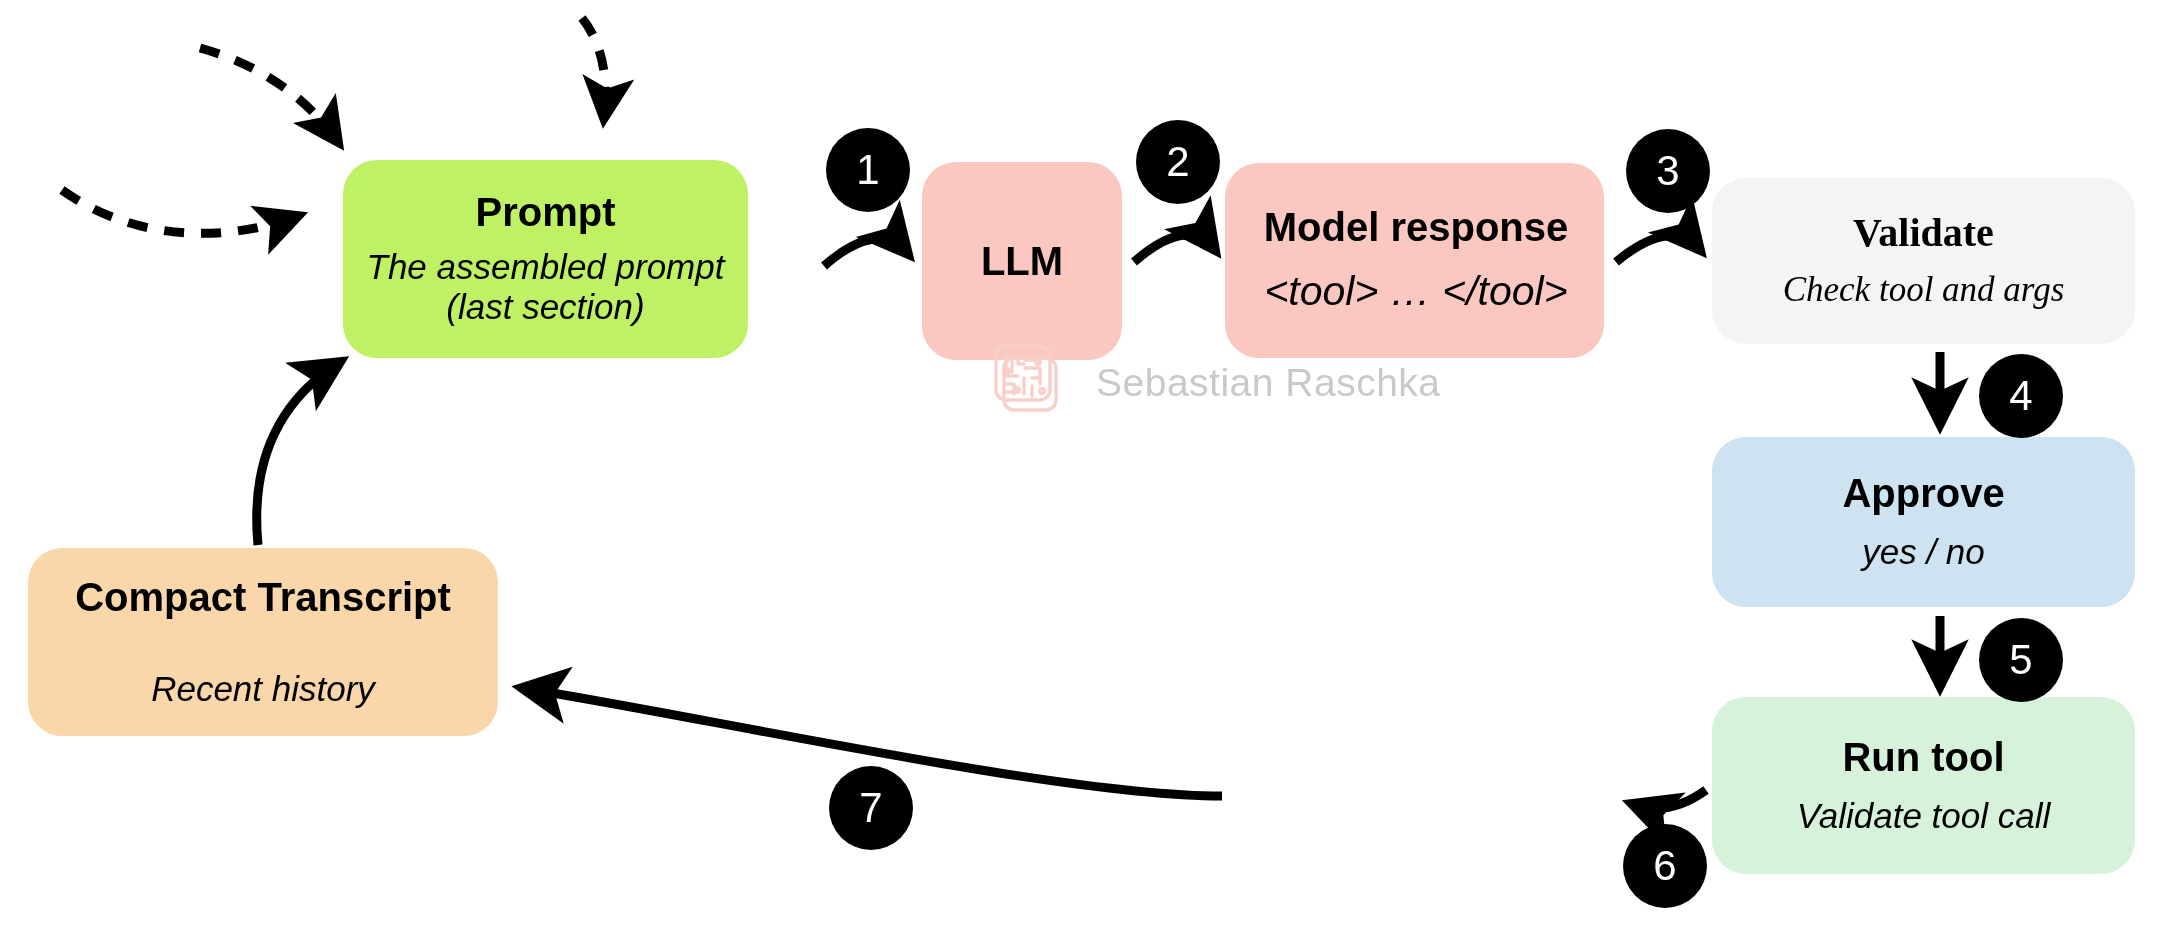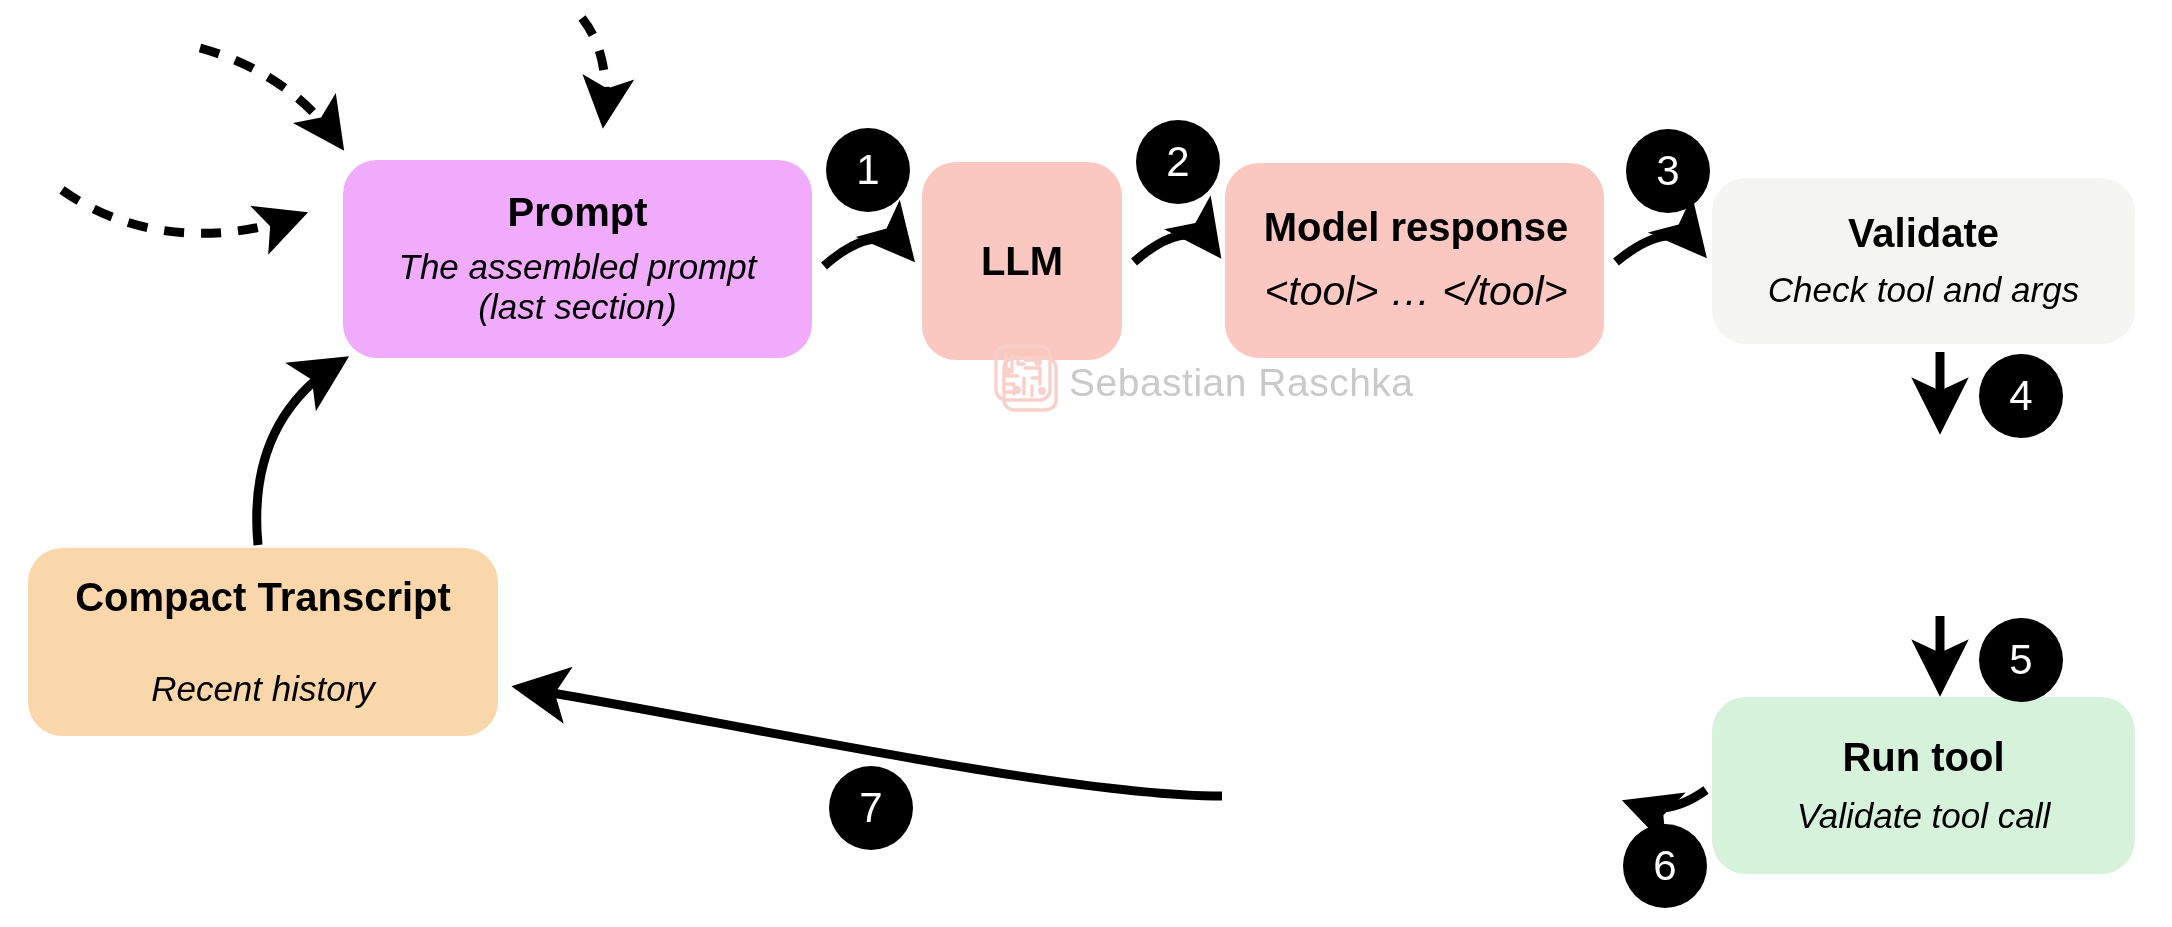--- a/index.html
+++ b/index.html
@@ -57,21 +57,21 @@
     font-weight: normal;
     line-height: 1;
   }
   
   #watermark {
     position: absolute;
     left: 980px;
     top: 338px;
     display: flex;
     align-items: center;
-    gap: 3px;
+    gap: 30px;
   }
   #watermark .wm-text {
     font-size: 39px;
     color: #c9c9c9;
     font-weight: normal;
     letter-spacing: 0.5px;
   }
 </style>
 </head>
 <body>
@@ -104,40 +104,44 @@
 
     <path d="M 1940 616 L 1940 686" fill="none" stroke="#000000" stroke-width="9" marker-end="url(#ah)"></path>
 
     <path d="M 1706 790 C 1684 806 1660 814 1632 804" fill="none" stroke="#000000" stroke-width="9" marker-end="url(#ah)"></path>
 
     <path d="M 1222 796 C 1060 796 700 716 522 688" fill="none" stroke="#000000" stroke-width="9" marker-end="url(#ah)"></path>
 
     <path d="M 258 545 C 250 460 280 400 340 362" fill="none" stroke="#000000" stroke-width="9" marker-end="url(#ah)"></path>
   </svg>
 
-  <div class="node" style="left:343px; top:160px; width:469px; height:198px; background:#f0abfc;">
+  <div class="node" style="left:343px; top:160px; width:405px; height:198px; background:#bef264;">
     <div class="title" style="font-size:40px; margin-bottom:12px;">Prompt</div>
     <div class="sub" style="font-size:35px;">The assembled prompt</div>
     <div class="sub" style="font-size:35px;">(last section)</div>
   </div>
 
   <div class="node" style="left:922px; top:162px; width:200px; height:198px; background:#fac7c1;">
     <div class="title" style="font-size:40px;">LLM</div>
   </div>
 
   <div class="node" style="left:1225px; top:163px; width:379px; height:195px; background:#fac7c1;padding-left:17px;">
     <div class="title" style="font-size:40px; margin-bottom:18px;">Model response</div>
     <div class="sub" style="font-size:41px;">&lt;tool&gt; … &lt;/tool&gt;</div>
   </div>
 
-  <div class="node" style="left:1712px; top:178px; width:423px; height:166px; background:#f4f4f3;">
+  <div class="node" style="left:1712px; top:178px; width:423px; height:166px; background:#f4f4f3;font-family:Liberation Serif, serif;">
     <div class="title" style="font-size:40px; margin-bottom:14px;">Validate</div>
     <div class="sub" style="font-size:35px;">Check tool and args</div>
   </div>
 
+  <div class="node" style="left:1712px; top:437px; width:423px; height:170px; background:#cde3f2;">
+    <div class="title" style="font-size:40px; margin-bottom:16px;">Approve</div>
+    <div class="sub" style="font-size:35px;">yes / no</div>
+  </div>
 
   <div class="node" style="left:1712px; top:697px; width:423px; height:177px; background:#d6f2da;">
     <div class="title" style="font-size:40px; margin-bottom:16px;">Run tool</div>
     <div class="sub" style="font-size:35px;">Validate tool call</div>
   </div>
 
 
   <div class="node" style="left:28px; top:548px; width:470px; height:188px; background:#fad7aa;gap:27px;">
     <div class="title" style="font-size:40px; margin-bottom:22px;">Compact Transcript</div>
     <div class="sub" style="font-size:35px;">Recent history</div>

